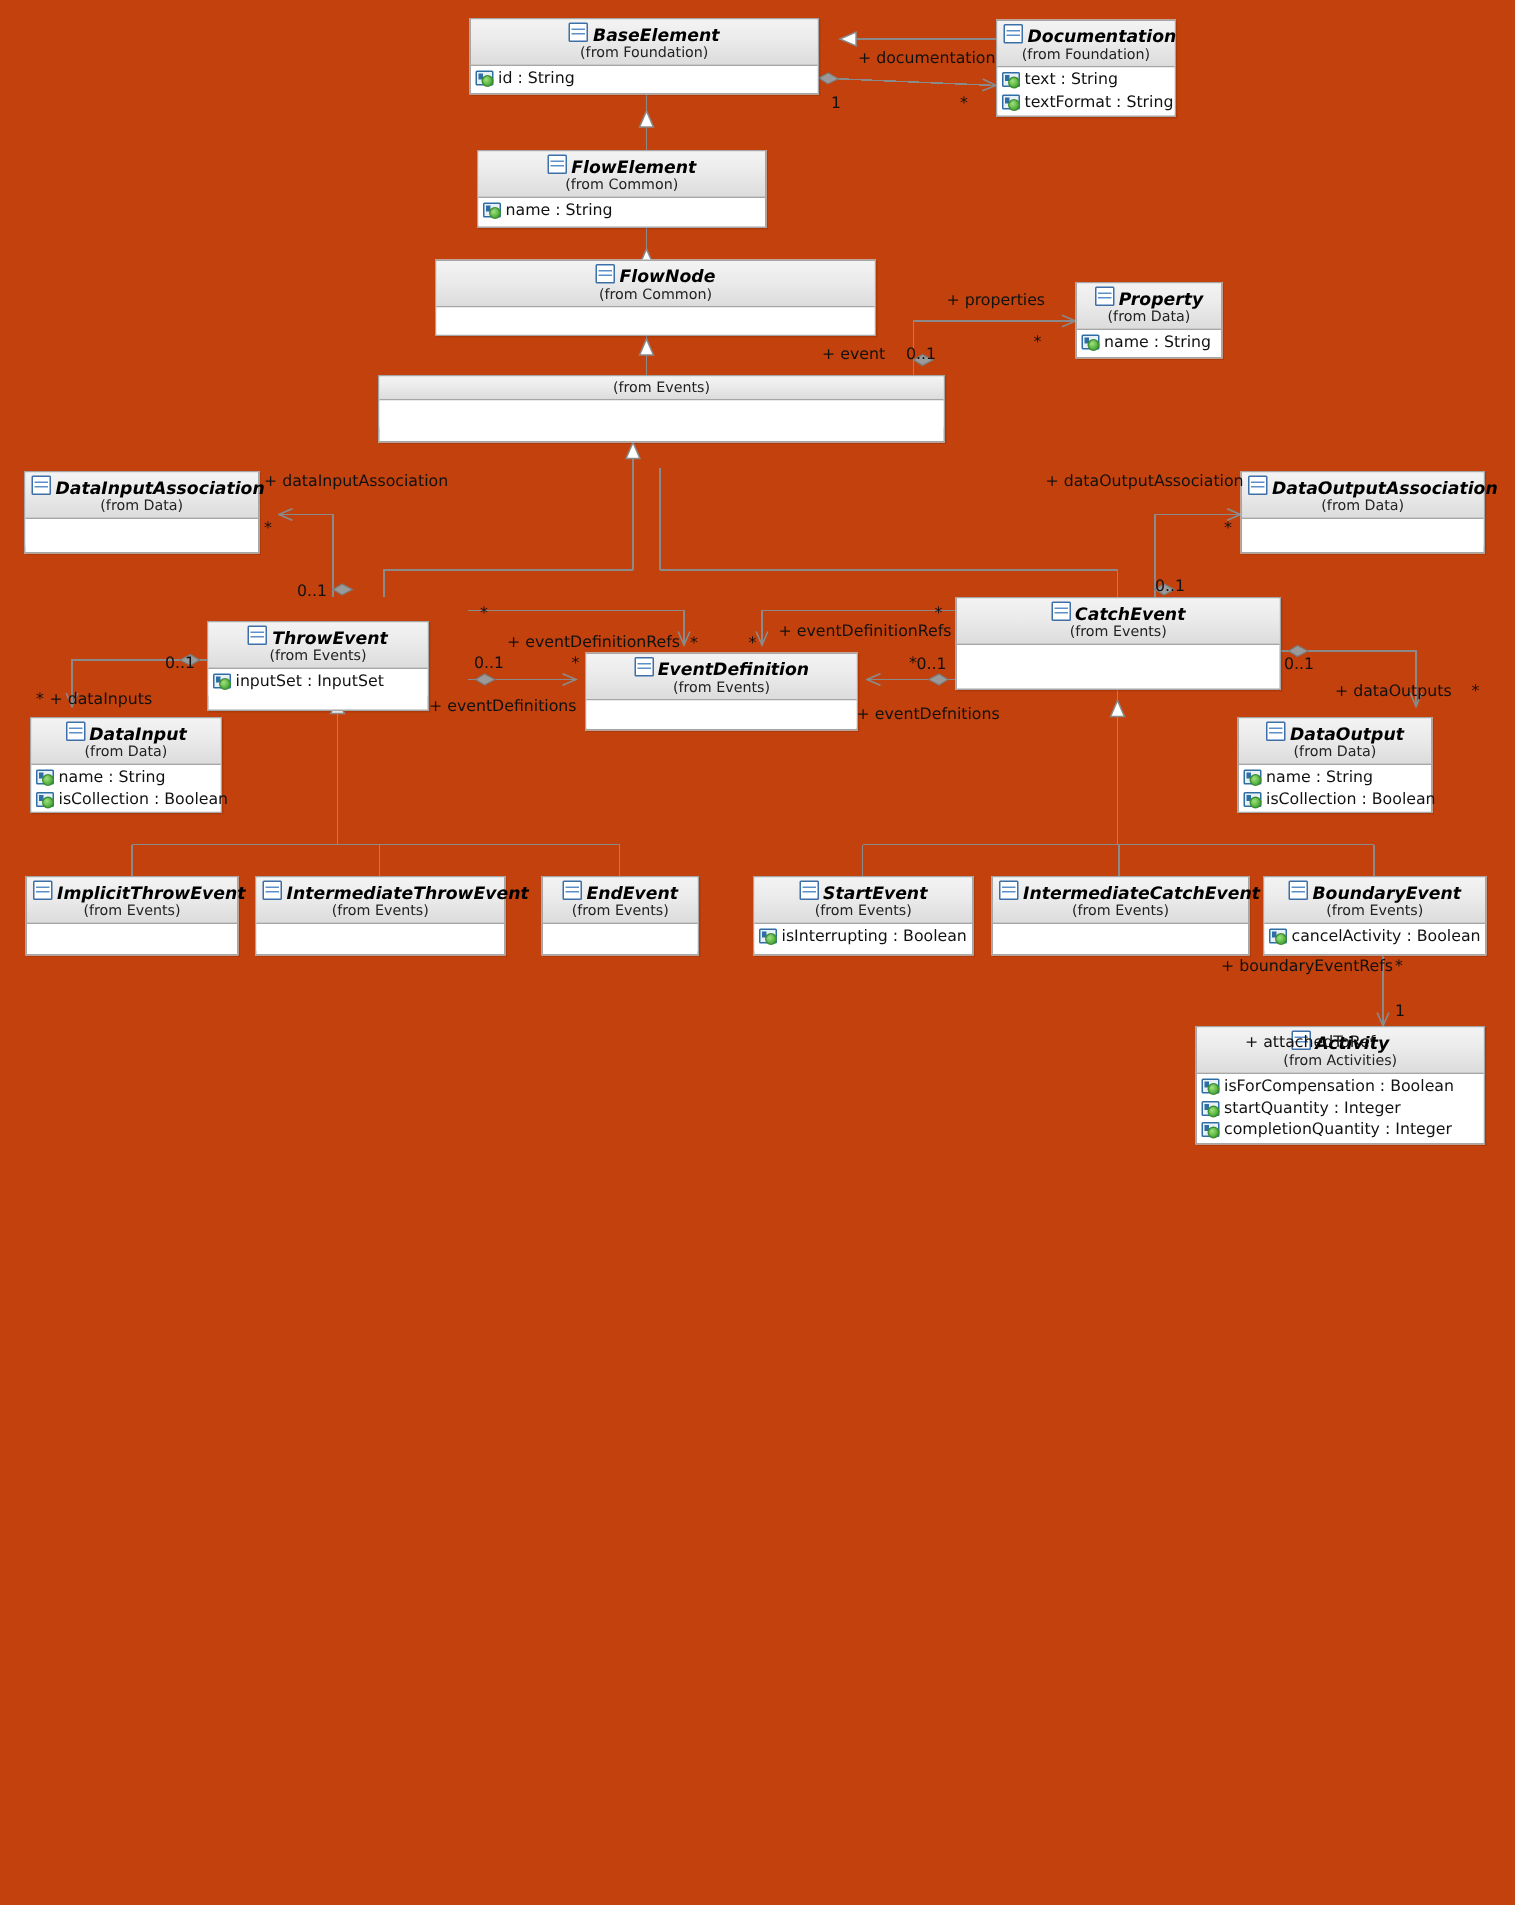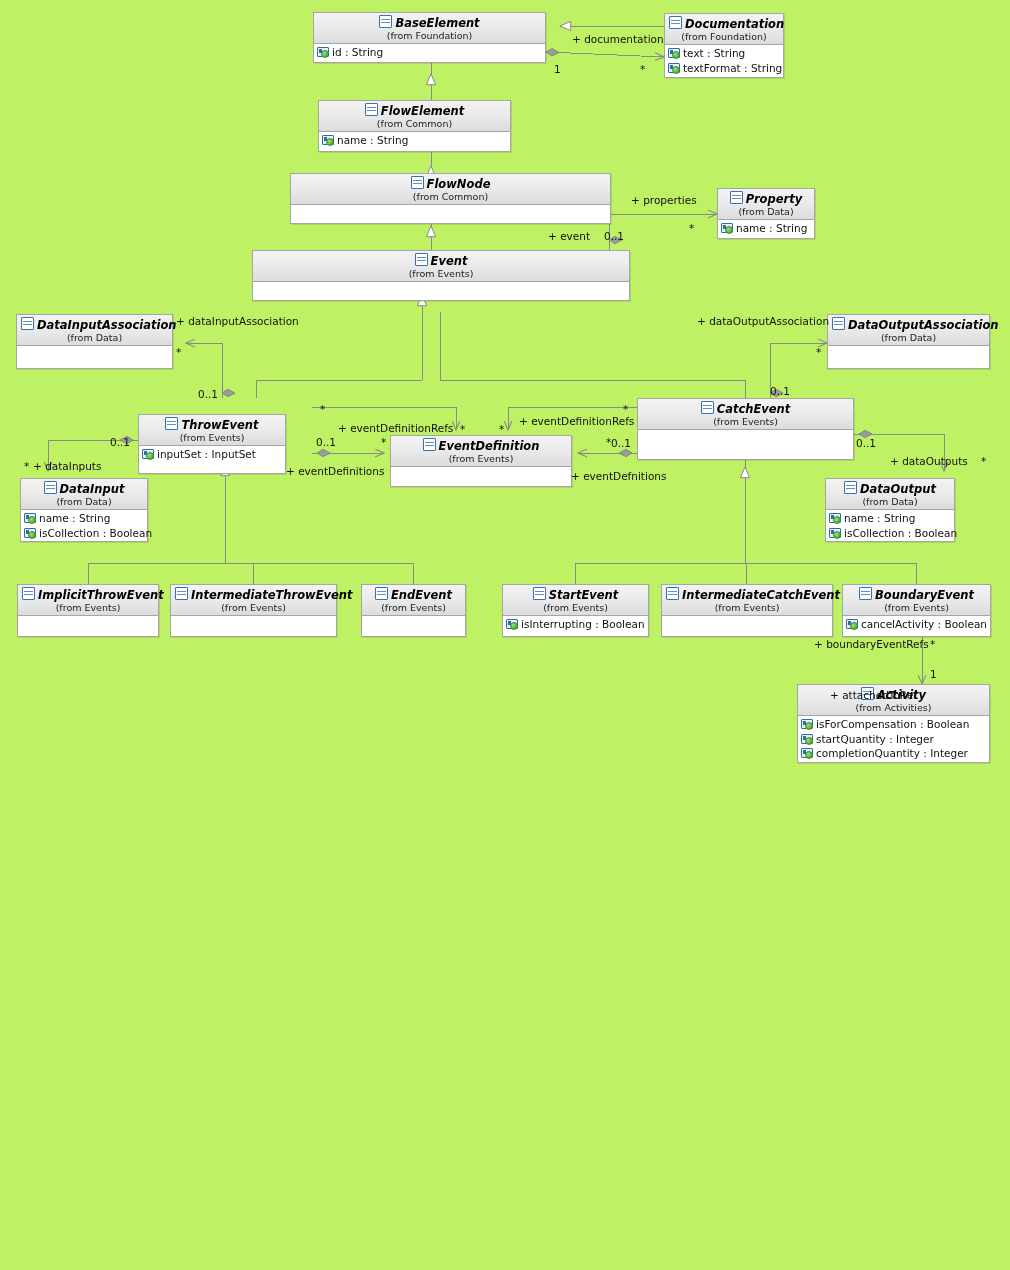--- a/index.html
+++ b/index.html
@@ -1,17 +1,17 @@
 <!DOCTYPE html>
 <html><head>
 <meta charset="utf-8">
 <style>
   html,body{margin:0;padding:0;background:#ffffff;}
   body{font-family:"DejaVu Sans","Liberation Sans",sans-serif;}
-  #canvas{position:relative;width:1010px;height:1270px;background:#bef264;overflow:hidden;}
+  #canvas{position:relative;width:1010px;height:1270px;background:#c2410c;overflow:hidden;}
   svg#wires{position:absolute;left:0;top:0;width:1010px;height:1270px;pointer-events:none;}
 
   .uml{position:absolute;box-sizing:border-box;border:1px solid #a6a6a6;
        background:#ffffff;box-shadow:1px 1px 0 rgba(0,0,0,.10);}
   .uml .hdr{box-sizing:border-box;border-bottom:1px solid #a6a6a6;
             background:linear-gradient(to bottom,#f3f3f3 0%,#ebebeb 45%,#dcdcdc 100%);
             padding:2px 4px 2px 4px;text-align:center;}
   .uml .nm{font-size:11.5px;font-weight:bold;color:#000;line-height:13px;white-space:nowrap;font-style:italic;}
   .uml.abstract .nm{font-style:italic;}
   .uml .pkg{font-size:9.5px;color:#222;line-height:11px;white-space:nowrap;}
@@ -176,21 +176,21 @@
         <div class="attrs">
           <div class="attr">
             <span class="aglyph">
               <i></i>
               <u></u>
             </span>
             <span>name : String</span>
           </div>
         </div>
       </div>
-      <div class="uml abstract" style="left: 290px; top: 173px; width: 321px; min-height: 39px;">
+      <div class="uml abstract" style="left: 290px; top: 173px; width: 294px; min-height: 39px;">
         <div class="hdr">
           <div class="nm"><span class="cglyph"></span><span>FlowNode</span></div>
           <div class="pkg">(from Common)</div>
         </div>
         <div class="attrs"></div>
       </div>
       <div class="uml" style="left: 717px; top: 188px; width: 98px; min-height: 50px;">
         <div class="hdr">
           <div class="nm"><span class="cglyph"></span><span>Property</span></div>
           <div class="pkg">(from Data)</div>
@@ -200,21 +200,20 @@
             <span class="aglyph">
               <i></i>
               <u></u>
             </span>
             <span>name : String</span>
           </div>
         </div>
       </div>
       <div class="uml abstract" style="left: 252px; top: 250px; width: 378px; min-height: 45px;">
         <div class="hdr">
-          <div class="nm"><span class="cglyph"></span><span>Event</span></div>
           <div class="pkg">(from Events)</div>
         </div>
         <div class="attrs"></div>
       </div>
       <div class="uml" style="left: 16px; top: 314px; width: 157px; min-height: 55px;">
         <div class="hdr">
           <div class="nm"><span class="cglyph"></span><span>DataInputAssociation</span></div>
           <div class="pkg">(from Data)</div>
         </div>
         <div class="attrs"></div>

